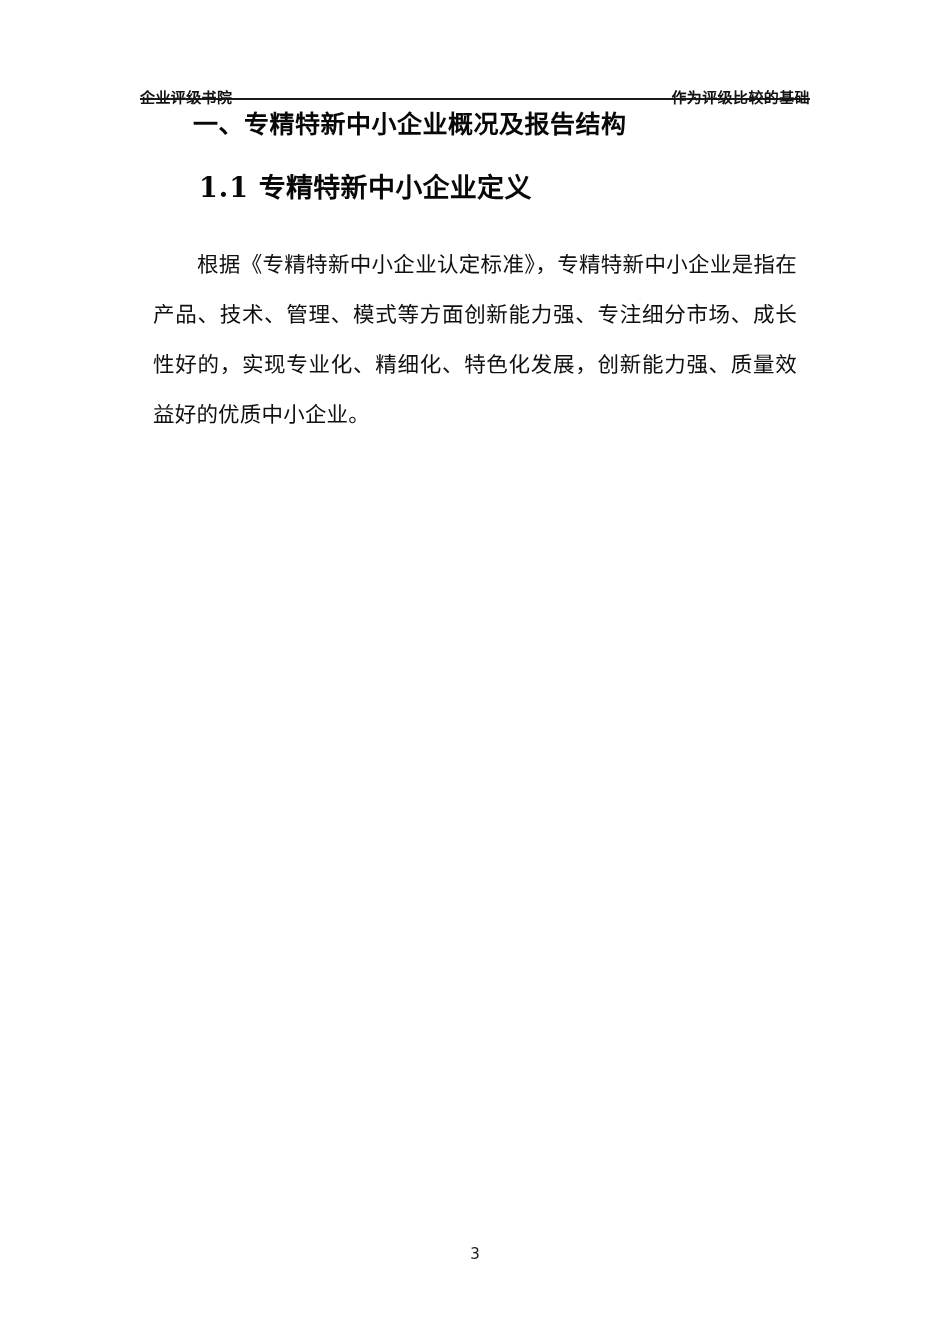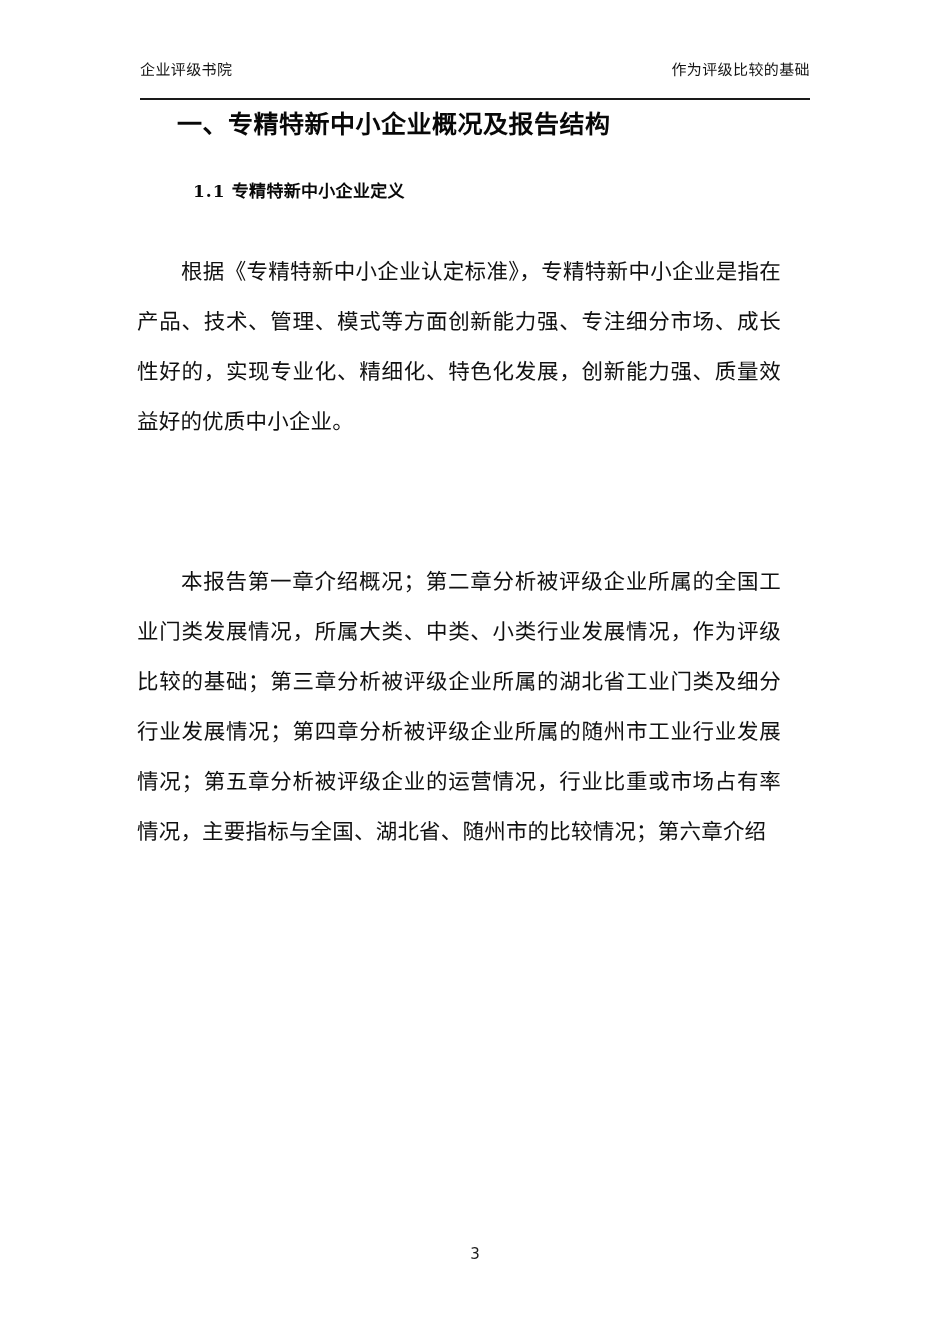--- a/index.html
+++ b/index.html
@@ -28,54 +28,55 @@
     height: 32px;
     display: flex;
     align-items: flex-start;
     justify-content: space-between;
     border-bottom: 2px solid #1a1a1a;
     padding-bottom: 4px;
   }
 
   .page-header .hdr-text {
     font-family: "DejaVu Sans", "Liberation Sans", sans-serif;
-    font-weight: 400;
+    font-weight: 700;
     font-size: 15px;
     letter-spacing: 0.4px;
     color: #141414;
     line-height: 1.1;
     white-space: nowrap;
+    margin-top: 28px;
   }
 
   
   .content {
     position: absolute;
-    left: 129px;
+    left: 145px;
     top: 108px;
     width: 660px;
   }
 
   h1.chapter-title {
     font-family: "DejaVu Sans", "Liberation Sans", sans-serif;
     font-weight: 700;
     font-size: 25px;
     line-height: 1.35;
     margin: 0;
     padding: 0;
     text-indent: 48px;
     letter-spacing: 0.5px;
     color: #080808;
   }
 
   h2.section-title {
     font-family: "DejaVu Sans", "Liberation Sans", sans-serif;
     font-weight: 700;
-    font-size: 17px;
+    font-size: 27px;
     line-height: 1.35;
-    margin: 16px;
+    margin: 6px;
     padding: 0;
     text-indent: 48px;
     letter-spacing: 0.3px;
     color: #080808;
   }
 
   h2.section-title .numlabel {
     font-family: "DejaVu Serif", "Liberation Serif", serif;
     font-weight: 700;
     letter-spacing: 1px;
@@ -143,21 +144,20 @@
 
 
     <div class="gap-after-h2"></div>
 
 
     <div class="gap-before-h2-b"></div>
 
 
     <div class="gap-after-h2"></div>
 
-    <p class="body-text">本报告第一章介绍概况；第二章分析被评级企业所属的全国工业门类发展情况，所属大类、中类、小类行业发展情况，作为评级比较的基础；第三章分析被评级企业所属的湖北省工业门类及细分行业发展情况；第四章分析被评级企业所属的随州市工业行业发展情况；第五章分析被评级企业的运营情况，行业比重或市场占有率情况，主要指标与全国、湖北省、随州市的比较情况；第六章介绍</p>
 
   </div>
 
   <div class="page-footer">
     <span class="pageno">3</span>
   </div>
 
 </div>
 
 </body></html>

